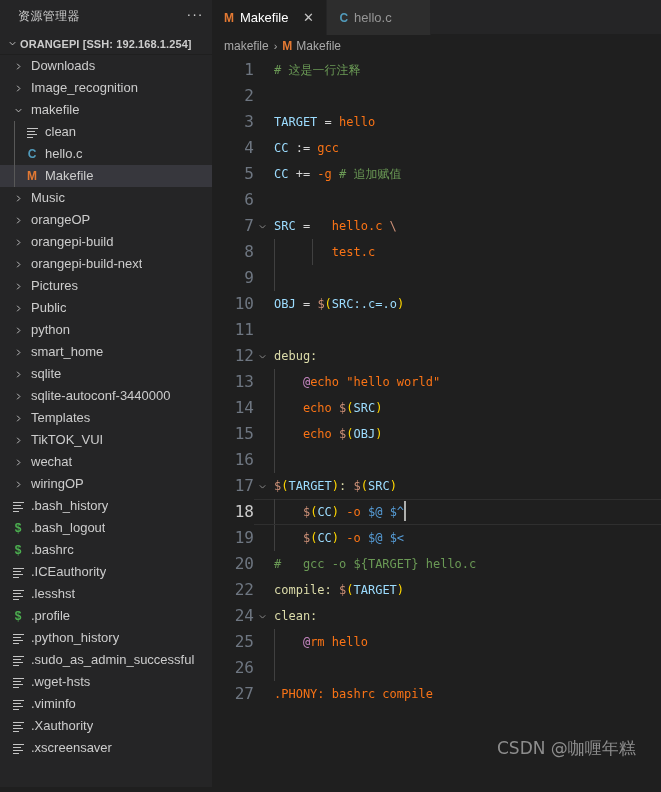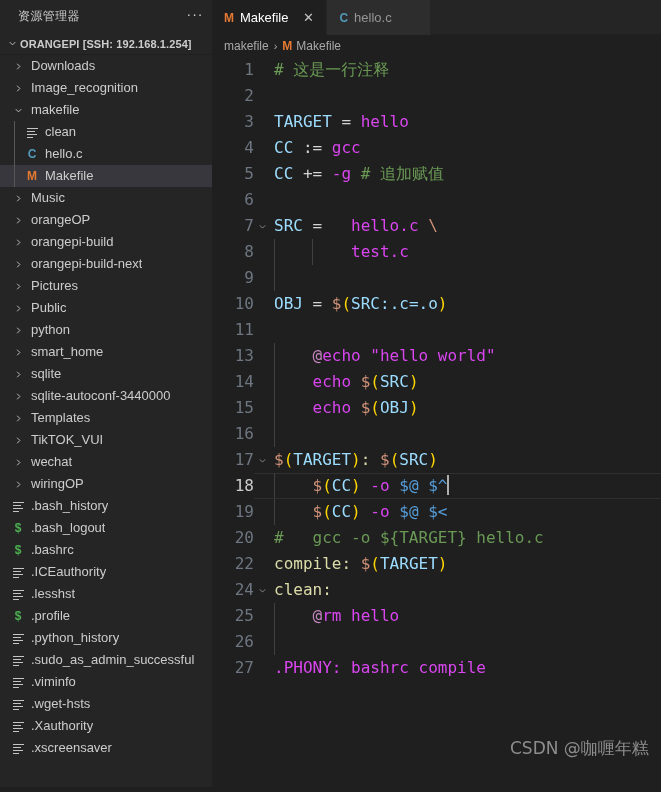--- a/index.html
+++ b/index.html
@@ -126,30 +126,30 @@
     width:42px; min-width:42px; text-align:right; padding-right:0;
     color:#6e7681; font-size:16px; font-family:"DejaVu Sans Mono",monospace;
     line-height:26px; user-select:none;
   }
   .code-line.current .ln{ color:#cccccc; font-weight:normal; }
   .fold{
     width:16px; min-width:16px; display:flex; align-items:center; justify-content:center;
     color:#8a8a8a; height:26px;
   }
   .txt{
-    font-size:16px; line-height:26px;
+    font-size:12px; line-height:26px;
     font-family:"DejaVu Sans Mono","Liberation Mono",monospace;
     position:relative; padding-left:4px;
   }
   .txt span{ font-family:inherit; }
   
   .t-cmt{ color:#6a9955; }
   .t-var{ color:#9cdcfe; }
   .t-op { color:#d4d4d4; }
-  .t-txt{ color:#d946ef; }
+  .t-txt{ color:#f97316; }
   .t-fn { color:#dcdcaa; }
   .t-dol{ color:#ce9178; }
   .t-par{ color:#ffd700; }
   .t-at { color:#c586c0; }
   .t-kw { color:#569cd6; }
   .cjk{ font-family:"DejaVu Sans","Liberation Sans",sans-serif; }
 
   .iguide{
     position:absolute; top:0; bottom:0; width:1px; background:#404040;
   }
@@ -441,33 +441,33 @@
         <div class="row">
           <span class="ind" style="width: 10px; min-width: 10px;"></span>
           <span class="fico">
             <span class="ico-lines">
               <i></i>
               <i></i>
               <i></i>
               <i></i>
             </span>
           </span>
+          <span class="lbl">.wget-hsts</span>
+        </div>
+        <div class="row">
+          <span class="ind" style="width: 10px; min-width: 10px;"></span>
+          <span class="fico">
+            <span class="ico-lines">
+              <i></i>
+              <i></i>
+              <i></i>
+              <i></i>
+            </span>
+          </span>
           <span class="lbl">.viminfo</span>
-        </div>
-        <div class="row">
-          <span class="ind" style="width: 10px; min-width: 10px;"></span>
-          <span class="fico">
-            <span class="ico-lines">
-              <i></i>
-              <i></i>
-              <i></i>
-              <i></i>
-            </span>
-          </span>
-          <span class="lbl">.wget-hsts</span>
         </div>
         <div class="row">
           <span class="ind" style="width: 10px; min-width: 10px;"></span>
           <span class="fico">
             <span class="ico-lines">
               <i></i>
               <i></i>
               <i></i>
               <i></i>
             </span>
@@ -522,34 +522,37 @@
         <div class="code-line"><span class="ln">4</span><span class="fold"></span><span class="txt"><span class="t-var">CC</span><span class="t-op"> := </span><span class="t-txt">gcc</span></span></div>
         <div class="code-line"><span class="ln">5</span><span class="fold"></span><span class="txt"><span class="t-var">CC</span><span class="t-op"> += </span><span class="t-txt">-g </span><span class="t-cmt"># </span><span class="t-cmt cjk">追加赋值</span></span></div>
         <div class="code-line"><span class="ln">6</span><span class="fold"></span><span class="txt"></span></div>
         <div class="code-line"><span class="ln">7</span><span class="fold"><svg width="11" height="11" viewBox="0 0 16 16">
               <path d="M4 6.3l4 4 4-4" fill="none" stroke="#8a8a8a" stroke-width="1.4"></path>
             </svg></span><span class="txt"><span class="t-var">SRC</span><span class="t-op"> =   </span><span class="t-txt">hello.c </span><span class="t-dol">\</span></span></div>
         <div class="code-line"><span class="ln">8</span><span class="fold"></span><span class="iguide" style="left: 62px;"></span><span class="iguide" style="left: 100.48px;"></span><span class="txt"><span class="t-txt">        test.c</span></span></div>
         <div class="code-line"><span class="ln">9</span><span class="fold"></span><span class="iguide" style="left: 62px;"></span><span class="txt"></span></div>
         <div class="code-line"><span class="ln">10</span><span class="fold"></span><span class="txt"><span class="t-var">OBJ</span><span class="t-op"> = </span><span class="t-dol">$</span><span class="t-par">(</span><span class="t-var">SRC:.c=.o</span><span class="t-par">)</span></span></div>
         <div class="code-line"><span class="ln">11</span><span class="fold"></span><span class="txt"></span></div>
+        <div class="code-line"><span class="ln">12</span><span class="fold"><svg width="11" height="11" viewBox="0 0 16 16">
+              <path d="M4 6.3l4 4 4-4" fill="none" stroke="#8a8a8a" stroke-width="1.4"></path>
+            </svg></span><span class="txt"><span class="t-fn">debug:</span></span></div>
         <div class="code-line"><span class="ln">13</span><span class="fold"></span><span class="iguide" style="left: 62px;"></span><span class="txt"><span class="t-txt">    </span><span class="t-at">@</span><span class="t-txt">echo </span><span class="t-txt">"hello world"</span></span></div>
         <div class="code-line"><span class="ln">14</span><span class="fold"></span><span class="iguide" style="left: 62px;"></span><span class="txt"><span class="t-txt">    echo </span><span class="t-dol">$</span><span class="t-par">(</span><span class="t-var">SRC</span><span class="t-par">)</span></span></div>
         <div class="code-line"><span class="ln">15</span><span class="fold"></span><span class="iguide" style="left: 62px;"></span><span class="txt"><span class="t-txt">    echo </span><span class="t-dol">$</span><span class="t-par">(</span><span class="t-var">OBJ</span><span class="t-par">)</span></span></div>
         <div class="code-line"><span class="ln">16</span><span class="fold"></span><span class="iguide" style="left: 62px;"></span><span class="txt"></span></div>
         <div class="code-line"><span class="ln">17</span><span class="fold"><svg width="11" height="11" viewBox="0 0 16 16">
               <path d="M4 6.3l4 4 4-4" fill="none" stroke="#8a8a8a" stroke-width="1.4"></path>
             </svg></span><span class="txt"><span class="t-dol">$</span><span class="t-par">(</span><span class="t-var">TARGET</span><span class="t-par">)</span><span class="t-fn">: </span><span class="t-dol">$</span><span class="t-par">(</span><span class="t-var">SRC</span><span class="t-par">)</span></span></div>
         <div class="code-line current"><span class="ln">18</span><span class="fold"></span><span class="iguide" style="left: 62px;"></span><span class="txt"><span class="t-txt">    </span><span class="t-dol">$</span><span class="t-par">(</span><span class="t-var">CC</span><span class="t-par">)</span><span class="t-txt"> -o </span><span class="t-kw">$@ $^</span><span class="caret"></span></span></div>
         <div class="code-line"><span class="ln">19</span><span class="fold"></span><span class="iguide" style="left: 62px;"></span><span class="txt"><span class="t-txt">    </span><span class="t-dol">$</span><span class="t-par">(</span><span class="t-var">CC</span><span class="t-par">)</span><span class="t-txt"> -o </span><span class="t-kw">$@ $&lt;</span></span></div>
         <div class="code-line"><span class="ln">20</span><span class="fold"></span><span class="txt"><span class="t-cmt">#   gcc -o ${TARGET} hello.c</span></span></div>
         <div class="code-line"><span class="ln">22</span><span class="fold"></span><span class="txt"><span class="t-fn">compile: </span><span class="t-dol">$</span><span class="t-par">(</span><span class="t-var">TARGET</span><span class="t-par">)</span></span></div>
         <div class="code-line"><span class="ln">24</span><span class="fold"><svg width="11" height="11" viewBox="0 0 16 16">
               <path d="M4 6.3l4 4 4-4" fill="none" stroke="#8a8a8a" stroke-width="1.4"></path>
             </svg></span><span class="txt"><span class="t-fn">clean:</span></span></div>
         <div class="code-line"><span class="ln">25</span><span class="fold"></span><span class="iguide" style="left: 62px;"></span><span class="txt"><span class="t-txt">    </span><span class="t-at">@</span><span class="t-txt">rm hello</span></span></div>
         <div class="code-line"><span class="ln">26</span><span class="fold"></span><span class="iguide" style="left: 62px;"></span><span class="txt"></span></div>
         <div class="code-line"><span class="ln">27</span><span class="fold"></span><span class="txt"><span class="t-txt">.PHONY: bashrc compile</span></span></div>
-        <div class="watermark" style="left: 298px; top: 680px;">CSDN @咖喱年糕</div>
+        <div class="watermark" style="left: 285px; top: 680px;">CSDN @咖喱年糕</div>
       </div>
 
   </div>
 </div>
 
 </body></html>

